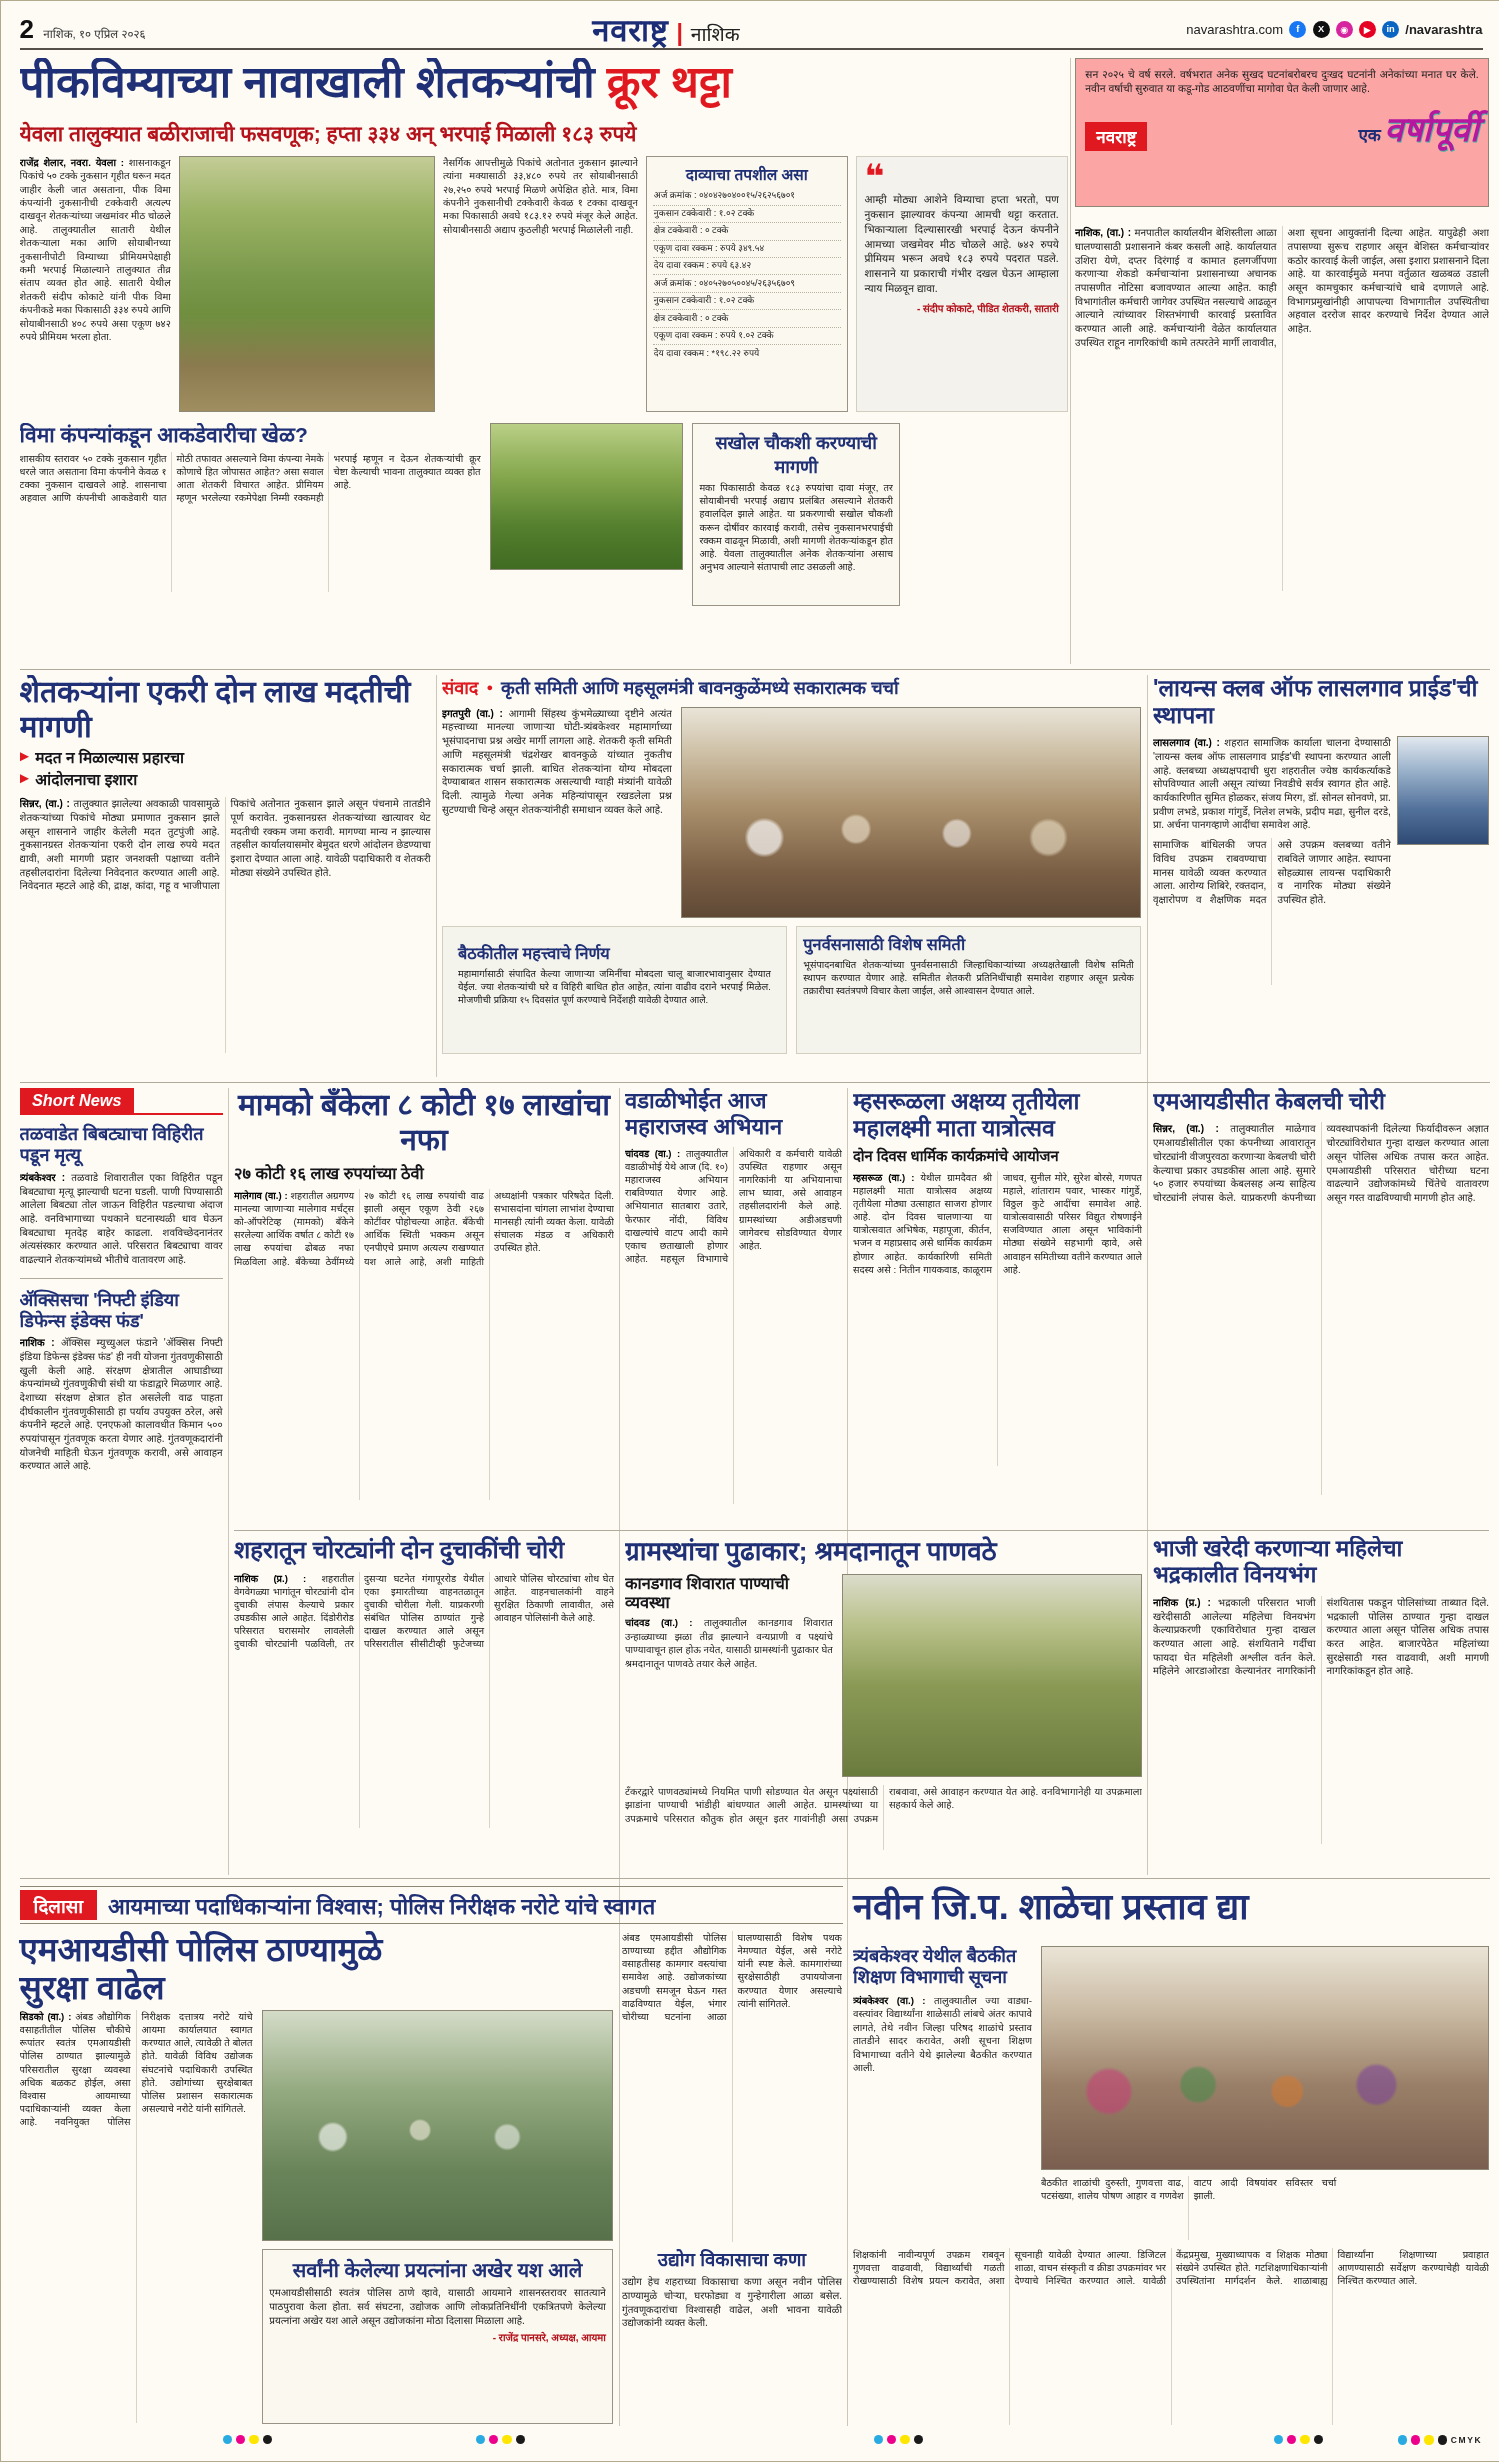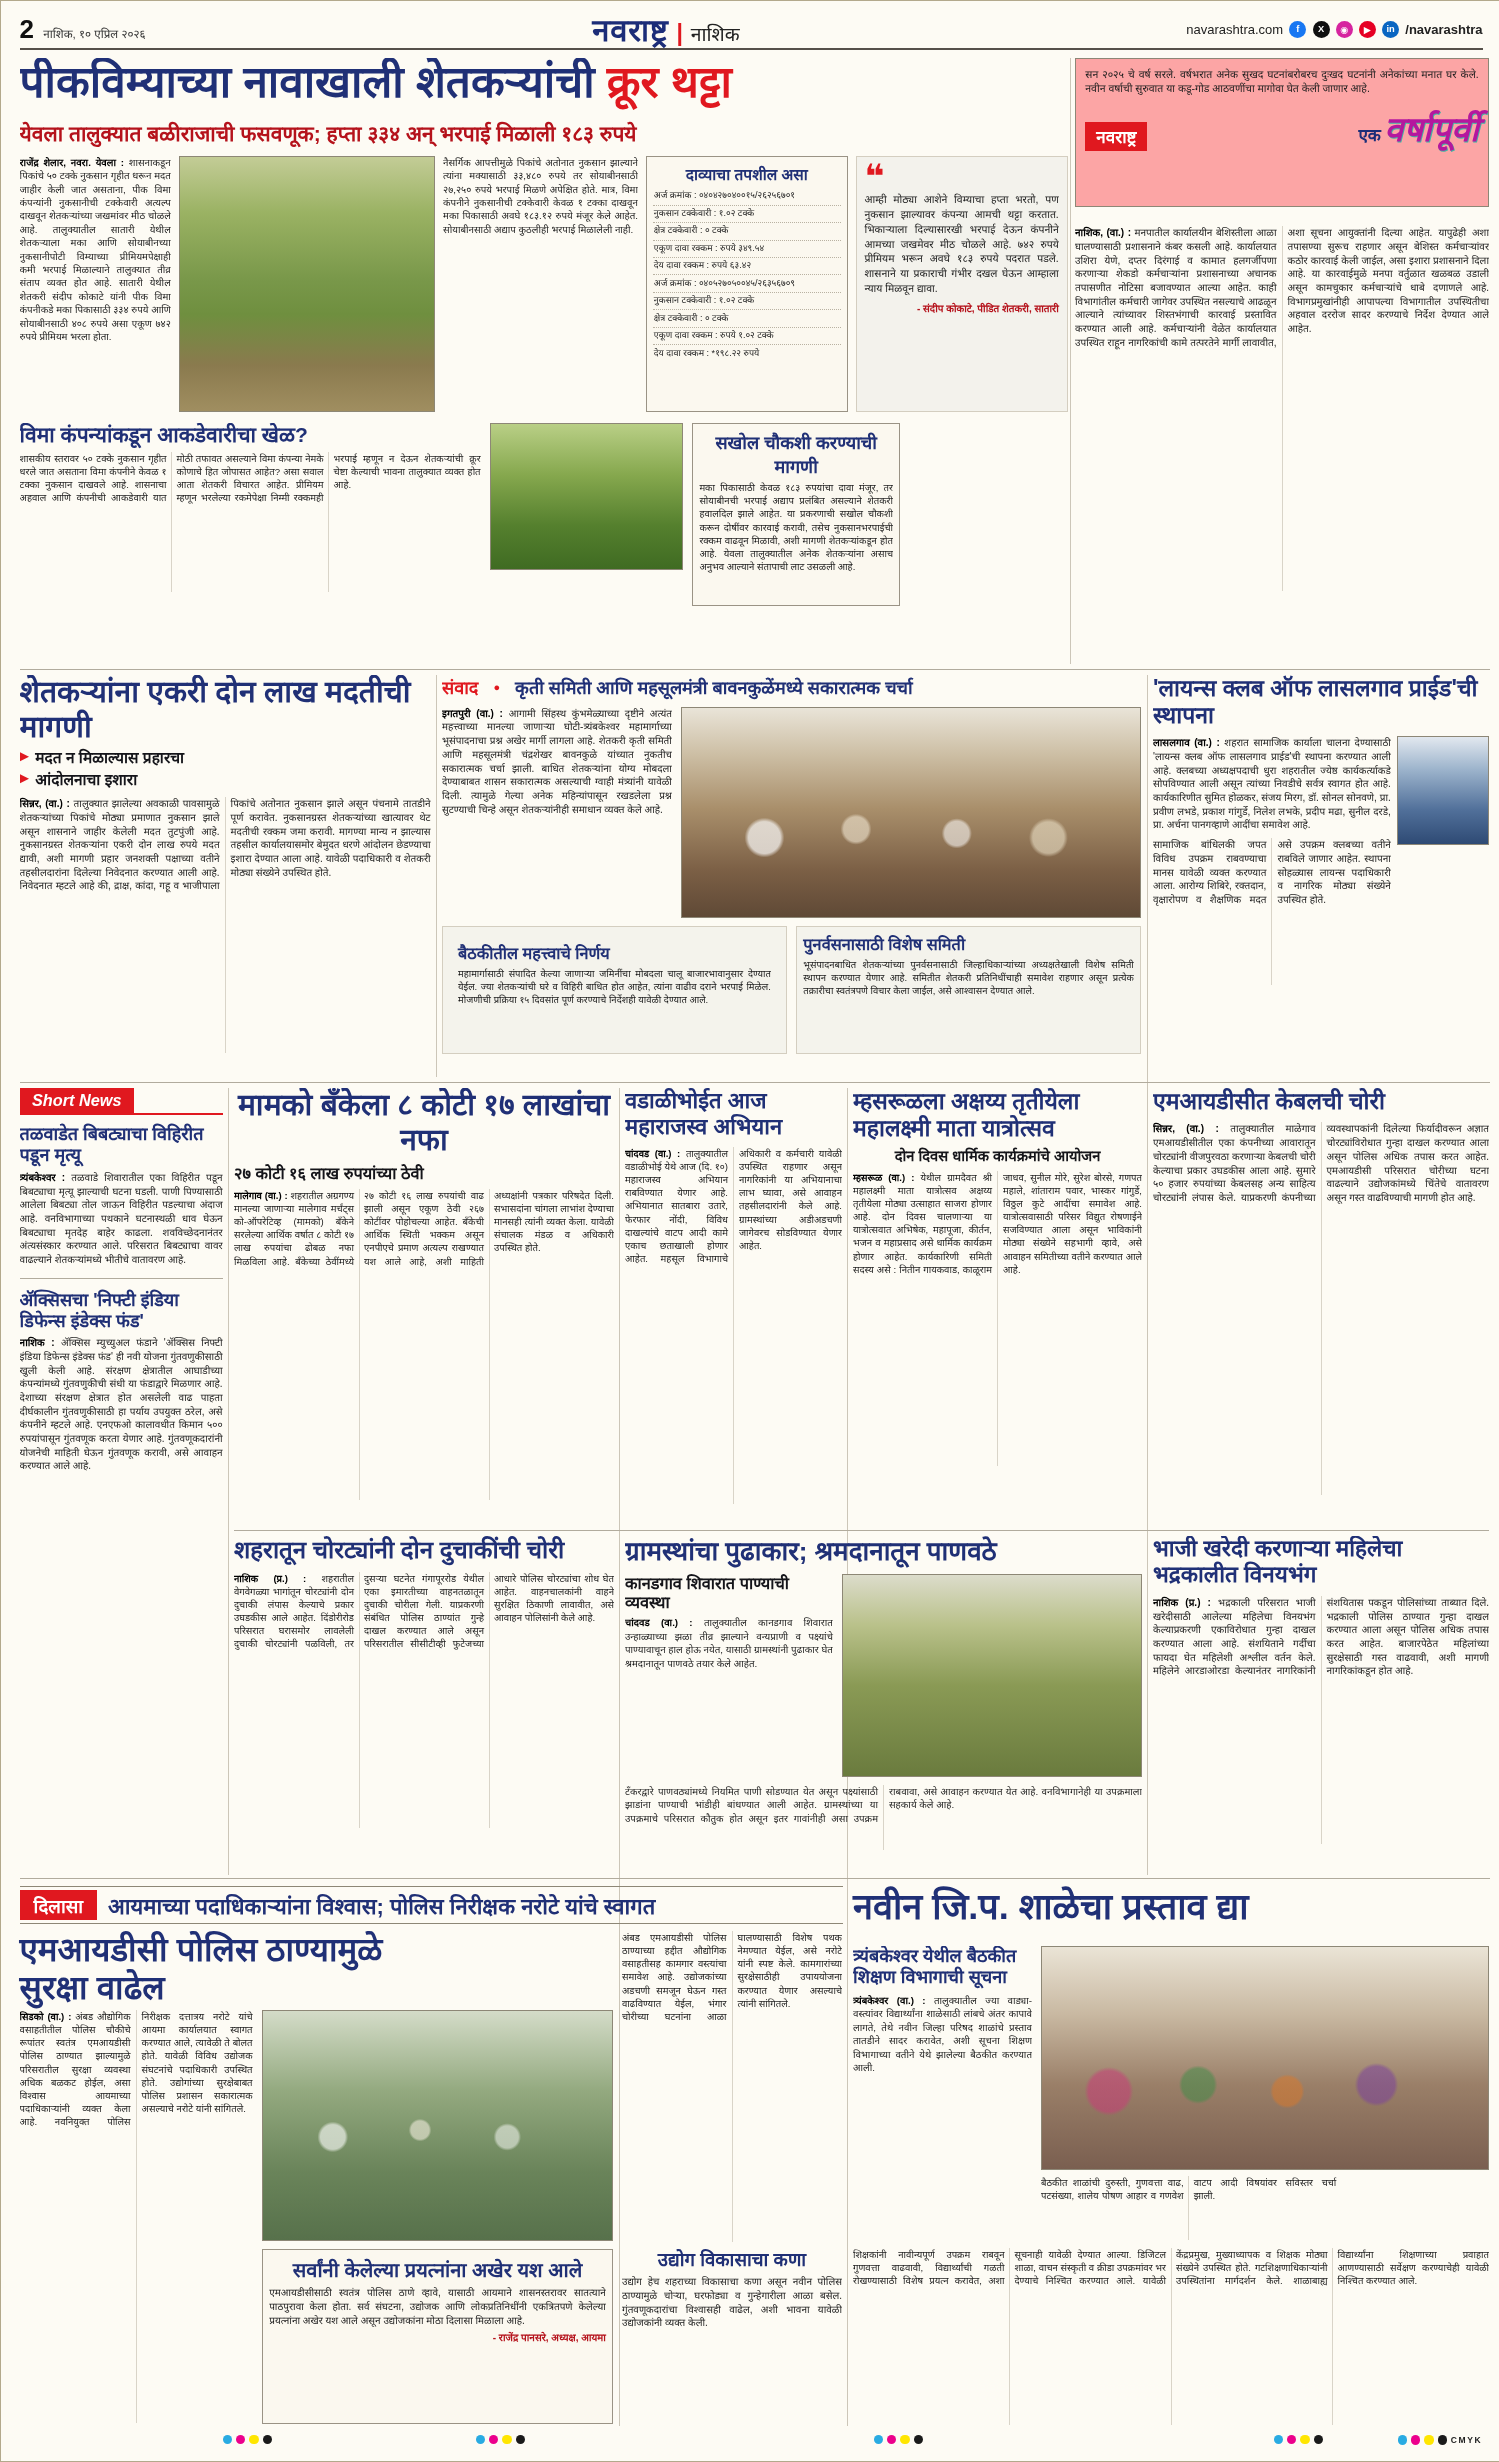--- a/index.html
+++ b/index.html
@@ -40,21 +40,21 @@
   .qmark{color:#e0181f;font-size:34px;line-height:.8;font-weight:700}
   .qtext{font-size:10.5px;line-height:1.42;text-align:justify;color:#222;margin-top:1.6px}
   .qattr{color:#b5121b;font-weight:700;font-size:10px;text-align:right;margin-top:4.7px}
   .blob{background:radial-gradient(ellipse at 45% 40%,#ffef6e,#ffd911 70%);border-radius:52% 48% 55% 45%/58% 50% 50% 42%;display:flex;flex-direction:column;align-items:center;justify-content:center;text-align:center;padding:7.8px}
   .blob-amt{font-size:26px;font-weight:800;color:#14225e;line-height:1}
   .blob-label{font-size:11px;font-weight:700;color:#14225e;margin-top:4.7px;line-height:1.25}
   .brandbox{background:#e0181f;color:#fff;font-weight:800;font-size:17px;padding:3.1px 11px;display:inline-block}
   .adwrap{border:0.8px solid #8d8776;background:#fca5a5;padding:7.8px 9.3px}
   .logo-top{font-size:17px;font-weight:800;color:#1c2d78}
   .logo-main{font-size:34px;font-weight:800;font-style:italic;color:#b5179e;text-shadow:0.8px 0.8px 0 #41b6a4}
-  .strap{display:flex;align-items:center;gap:15px}
+  .strap{display:flex;align-items:center;gap:8px}
   .strap-label{color:#e0181f;font-weight:800;font-size:18px}
   .strap-dot{color:#e0181f;font-size:11px}
   .strap-text{color:#203076;font-weight:700;font-size:18px}
   .snhead{display:flex;align-items:center;border-bottom:2.3px solid #e0181f;padding-bottom:0}
   .snbadge{background:#e0181f;color:#fff;font-weight:800;font-size:16.3px;padding:3.1px 12.4px;font-style:italic}
   .bullet-row{display:flex;gap:6.2px;align-items:flex-start;margin-top:3.1px}
   .bullet-ar{color:#e0181f;font-size:12.4px;line-height:1.3}
   .bullet-tx{font-weight:700;font-size:15.5px;color:#15151a;line-height:1.25}
   .dilasa-strip{display:flex;align-items:center;gap:11px;border-top:1.6px solid #8d8776;border-bottom:0.8px solid #8d8776;padding:3.1px 0}
   .dilasa-label{background:#e0181f;color:#fff;font-weight:800;font-size:18.6px;padding:2.3px 14px}
@@ -257,21 +257,21 @@
     <div class="bt c2 clip" style="margin-top:7.8px;font-size:9.6px;height:357px">
       <b>चांदवड (वा.) :</b>
       <span>तालुक्यातील वडाळीभोई येथे आज (दि. १०) महाराजस्व अभियान राबविण्यात येणार आहे. अभियानात सातबारा उतारे, फेरफार नोंदी, विविध दाखल्यांचे वाटप आदी कामे एकाच छताखाली होणार आहेत. महसूल विभागाचे अधिकारी व कर्मचारी यावेळी उपस्थित राहणार असून नागरिकांनी या अभियानाचा लाभ घ्यावा, असे आवाहन तहसीलदारांनी केले आहे. ग्रामस्थांच्या अडीअडचणी जागेवरच सोडविण्यात येणार आहेत.</span>
     </div>
   </article>
 
   <div class="rule-v" style="left:846px;top:1087px;height:1338px"></div>
 
   <article class="abs clip" style="left:852px;top:1087px;width:289px;height:435px">
     <h2 class="h" style="font-size:23px">म्हसरूळला अक्षय्य तृतीयेला महालक्ष्मी माता यात्रोत्सव</h2>
-    <div class="hk" style="font-size:14.7px;margin-top:6.2px;text-align:center">दोन दिवस धार्मिक कार्यक्रमांचे आयोजन</div>
+    <div class="hk" style="font-size:14.7px;margin-top:6.2px;">दोन दिवस धार्मिक कार्यक्रमांचे आयोजन</div>
     <div class="bt c2 clip" style="margin-top:6.2px;font-size:9.6px;height:295px">
       <b>म्हसरूळ (वा.) :</b>
       <span>येथील ग्रामदैवत श्री महालक्ष्मी माता यात्रोत्सव अक्षय्य तृतीयेला मोठ्या उत्साहात साजरा होणार आहे. दोन दिवस चालणाऱ्या या यात्रोत्सवात अभिषेक, महापूजा, कीर्तन, भजन व महाप्रसाद असे धार्मिक कार्यक्रम होणार आहेत. कार्यकारिणी समिती सदस्य असे : नितीन गायकवाड, काळूराम जाधव, सुनील मोरे, सुरेश बोरसे, गणपत महाले, शांताराम पवार, भास्कर गांगुर्डे, विठ्ठल कुटे आदींचा समावेश आहे. यात्रोत्सवासाठी परिसर विद्युत रोषणाईने सजविण्यात आला असून भाविकांनी मोठ्या संख्येने सहभागी व्हावे, असे आवाहन समितीच्या वतीने करण्यात आले आहे.</span>
     </div>
   </article>
 
   <article class="abs clip" style="left:1152px;top:1087px;width:336px;height:435px">
     <h2 class="h" style="font-size:23px">एमआयडीसीत केबलची चोरी</h2>
     <div class="bt c2 clip" style="margin-top:7.8px;font-size:10px;height:373px">
       <b>सिन्नर, (वा.) :</b>

